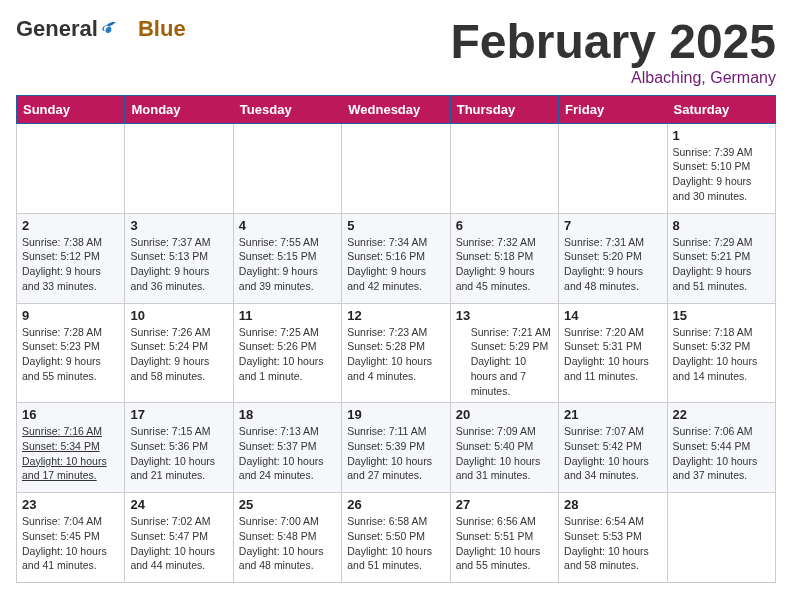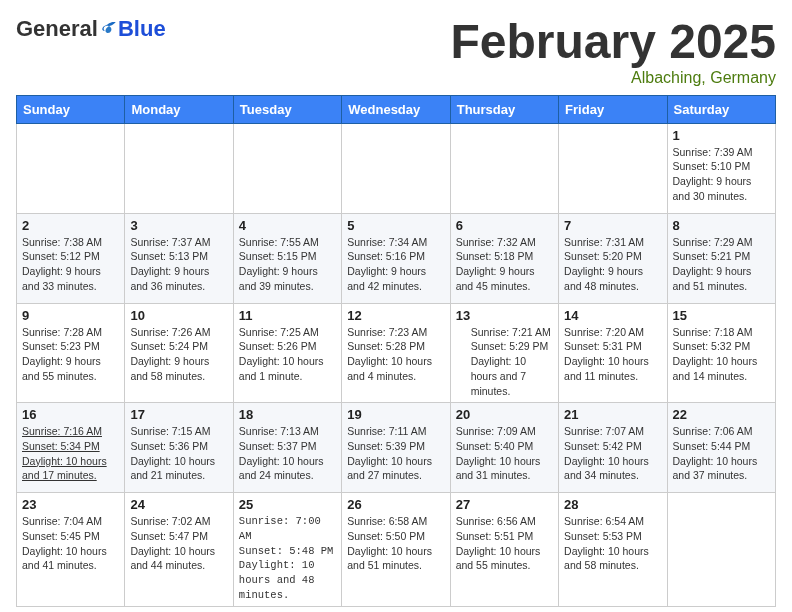--- a/index.html
+++ b/index.html
@@ -21,46 +21,46 @@
       flex-direction: column;
       align-items: flex-start;
     }
     .logo-text {
       display: flex;
       align-items: center;
       font-size: 22px;
       font-weight: bold;
     }
     .logo-general { color: #333; }
-    .logo-blue { color: #1d4ed8; }
+    .logo-blue { color: #a16207; margin-left: 20px; }
     .logo-bird {
       width: 18px;
       height: 18px;
       margin-left: 2px;
     }
     .title-block {
       text-align: right;
     }
     .month-title {
       font-size: 48px;
       font-weight: bold;
       color: #333;
       line-height: 1.1;
     }
     .location {
       font-size: 16px;
-      color: #4d7c0f;
+      color: #701a75;
     }
     .calendar {
       width: 100%;
       border-collapse: collapse;
       border: 1px solid #ccc;
     }
     .calendar th {
-      background-color: #3b82f6;
+      background-color: #be185d;
       color: #fff;
       text-align: left;
       padding: 6px 6px;
       font-size: 13px;
       border: 1px solid #1e5fa3;
     }
     .calendar td {
       border: 1px solid #ccc;
       vertical-align: top;
       padding: 4px 5px;
@@ -274,21 +274,21 @@
 Daylight: 10 hours and 41 minutes.</div>
         </td>
         <td>
           <span class="day-number">24</span>
           <div class="day-info" style="white-space: pre-line;">Sunrise: 7:02 AM
 Sunset: 5:47 PM
 Daylight: 10 hours and 44 minutes.</div>
         </td>
         <td>
           <span class="day-number">25</span>
-          <div class="day-info" style="white-space: pre-line; font-family: Liberation Mono, monospace;">Sunrise: 7:00 AM
+          <div class="day-info" style="white-space: pre-line;">Sunrise: 7:00 AM
 Sunset: 5:48 PM
 Daylight: 10 hours and 48 minutes.</div>
         </td>
         <td>
           <span class="day-number">26</span>
           <div class="day-info" style="white-space: pre-line;">Sunrise: 6:58 AM
 Sunset: 5:50 PM
 Daylight: 10 hours and 51 minutes.</div>
         </td>
         <td>

